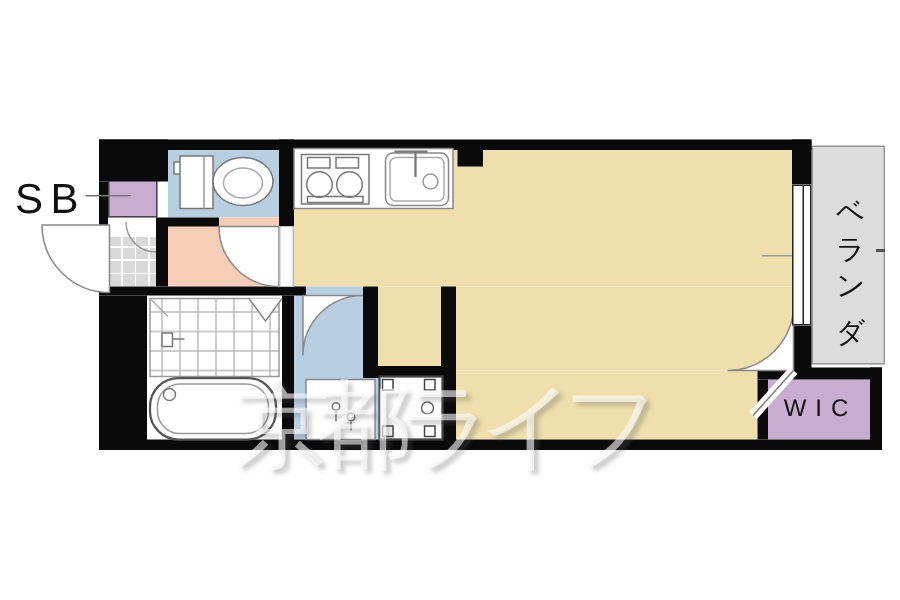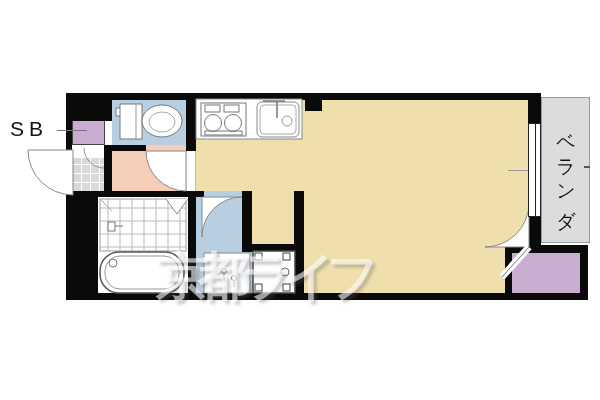--- a/index.html
+++ b/index.html
@@ -19,26 +19,26 @@
     background-image:
       repeating-linear-gradient(0deg,#fff 0,#fff 1px,transparent 1px,transparent 9px),
       repeating-linear-gradient(90deg,#fff 0,#fff 1px,transparent 1px,transparent 9px);}
   
   .opening-v{background:#fff;border-left:1px solid #bbb;border-right:1px solid #bbb;box-sizing:border-box;}
   .window-v{background:#fff;border:1px solid #222;box-sizing:border-box;}
   .window-v .mullion{position:absolute;left:50%;top:0;width:1px;height:100%;background:#222;}
   .thinline{background:#777;}
   
   .lbl{position:absolute;color:#111;white-space:nowrap;}
-  .lbl-sb{font-size:21px;letter-spacing:5px;font-weight:500;}
+  .lbl-sb{font-size:28px;letter-spacing:5px;font-weight:500;}
   .lbl-room{font-size:43px;letter-spacing:2px;text-align:center;color:#151515;}
   .lbl-veranda{font-size:19px;letter-spacing:4px;writing-mode:vertical-rl;text-orientation:upright;
                display:flex;align-items:center;justify-content:center;}
   .lbl-wic{font-size:16px;letter-spacing:6px;text-align:center;font-weight:500;}
-  .watermark{position:absolute;left:156px;top:248px;font-size:52px;font-weight:bold;
+  .watermark{position:absolute;left:156px;top:248px;font-size:64px;font-weight:normal;
              letter-spacing:-10px;line-height:1.1;color:rgba(255,255,255,0.60);
              text-shadow:3px 3px 3px rgba(90,90,90,0.30);z-index:60;pointer-events:none;}
   svg.fixtures{position:absolute;left:0;top:0;z-index:40;}
   .z10{z-index:10}.z20{z-index:20}.z30{z-index:30}.z45{z-index:45}.z50{z-index:50}
 </style>
 </head>
 <body>
 
 <div id="plan">
 
@@ -159,16 +159,17 @@
       <rect x="255" y="253" width="7" height="7"></rect>
       <rect x="283" y="253" width="7" height="7"></rect>
       <rect x="255" y="284" width="7" height="7"></rect>
       <rect x="283" y="284" width="7" height="7"></rect>
       <circle cx="285" cy="272" r="4" fill="none" stroke="#666"></circle>
     </g>
   </svg>
 
   <div class="lbl lbl-sb z50" style="left:10px;top:117px;">SB</div>
   <div class="lbl lbl-veranda z50" style="left:553px;top:100px;width:26px;height:142px;">ベランダ</div>
+  <div class="lbl lbl-wic z50" style="left:512px;top:264px;width:70px;">WIC</div>
 
   <div class="watermark">京都ライフ</div>
 
 </div>
 
 </body></html>

